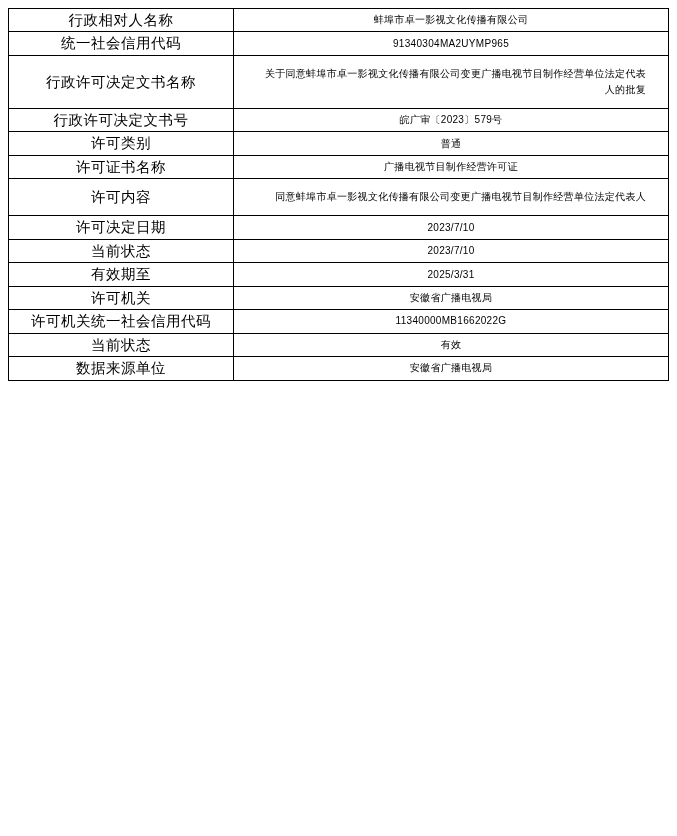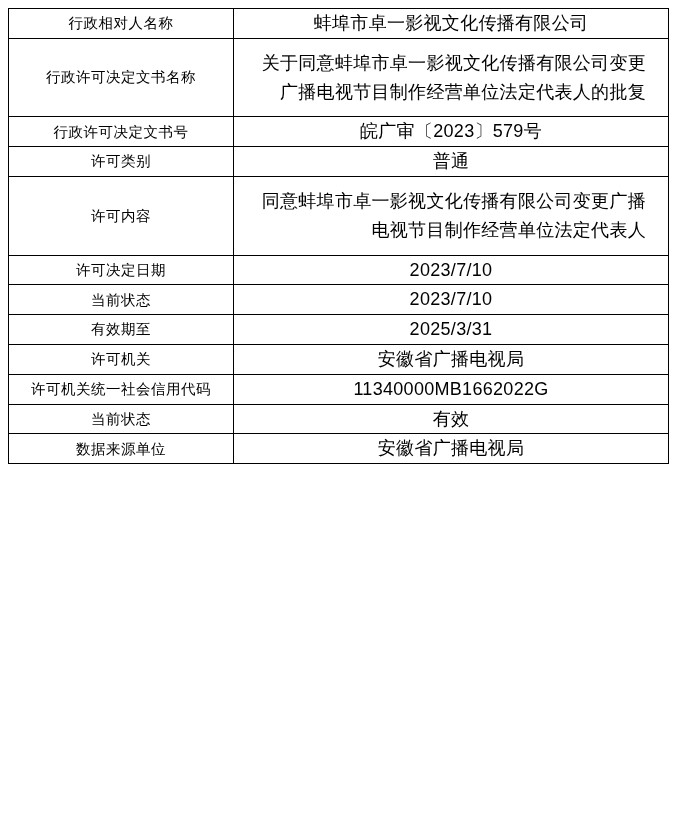--- a/index.html
+++ b/index.html
@@ -32,21 +32,21 @@
   td.label-cell {
     width: 224px;
     text-align: center;
     font-size: 14.5px;
     line-height: 1.55;
     padding: 9px 10px;
     letter-spacing: 0.5px;
   }
   td.value-cell {
     text-align: center;
-    font-size: 18px;
+    font-size: 10px;
     line-height: 1.6;
     padding: 9px 14px;
     letter-spacing: 0.3px;
     margin-top: 10px;
   }
   td.value-cell.multiline {
     text-align: right;
     padding: 10px 22px;
   }
   .cell-text {
@@ -63,40 +63,56 @@
         <tr>
           <td class="label-cell">
             <span class="cell-text">行政相对人名称</span>
           </td>
           <td class="value-cell">
             <span class="cell-text">蚌埠市卓一影视文化传播有限公司</span>
           </td>
         </tr>
         <tr>
           <td class="label-cell">
+            <span class="cell-text">统一社会信用代码</span>
+          </td>
+          <td class="value-cell">
+            <span class="cell-text">91340304MA2UYMP965</span>
+          </td>
+        </tr>
+        <tr>
+          <td class="label-cell">
             <span class="cell-text">行政许可决定文书名称</span>
           </td>
           <td class="value-cell multiline">
             <span class="cell-text">关于同意蚌埠市卓一影视文化传播有限公司变更广播电视节目制作经营单位法定代表人的批复</span>
           </td>
         </tr>
         <tr>
           <td class="label-cell">
             <span class="cell-text">行政许可决定文书号</span>
           </td>
           <td class="value-cell">
             <span class="cell-text">皖广审〔2023〕579号</span>
           </td>
         </tr>
         <tr>
           <td class="label-cell">
             <span class="cell-text">许可类别</span>
           </td>
           <td class="value-cell">
             <span class="cell-text">普通</span>
+          </td>
+        </tr>
+        <tr>
+          <td class="label-cell">
+            <span class="cell-text">许可证书名称</span>
+          </td>
+          <td class="value-cell">
+            <span class="cell-text">广播电视节目制作经营许可证</span>
           </td>
         </tr>
         <tr>
           <td class="label-cell">
             <span class="cell-text">许可内容</span>
           </td>
           <td class="value-cell multiline">
             <span class="cell-text">同意蚌埠市卓一影视文化传播有限公司变更广播电视节目制作经营单位法定代表人</span>
           </td>
         </tr>

